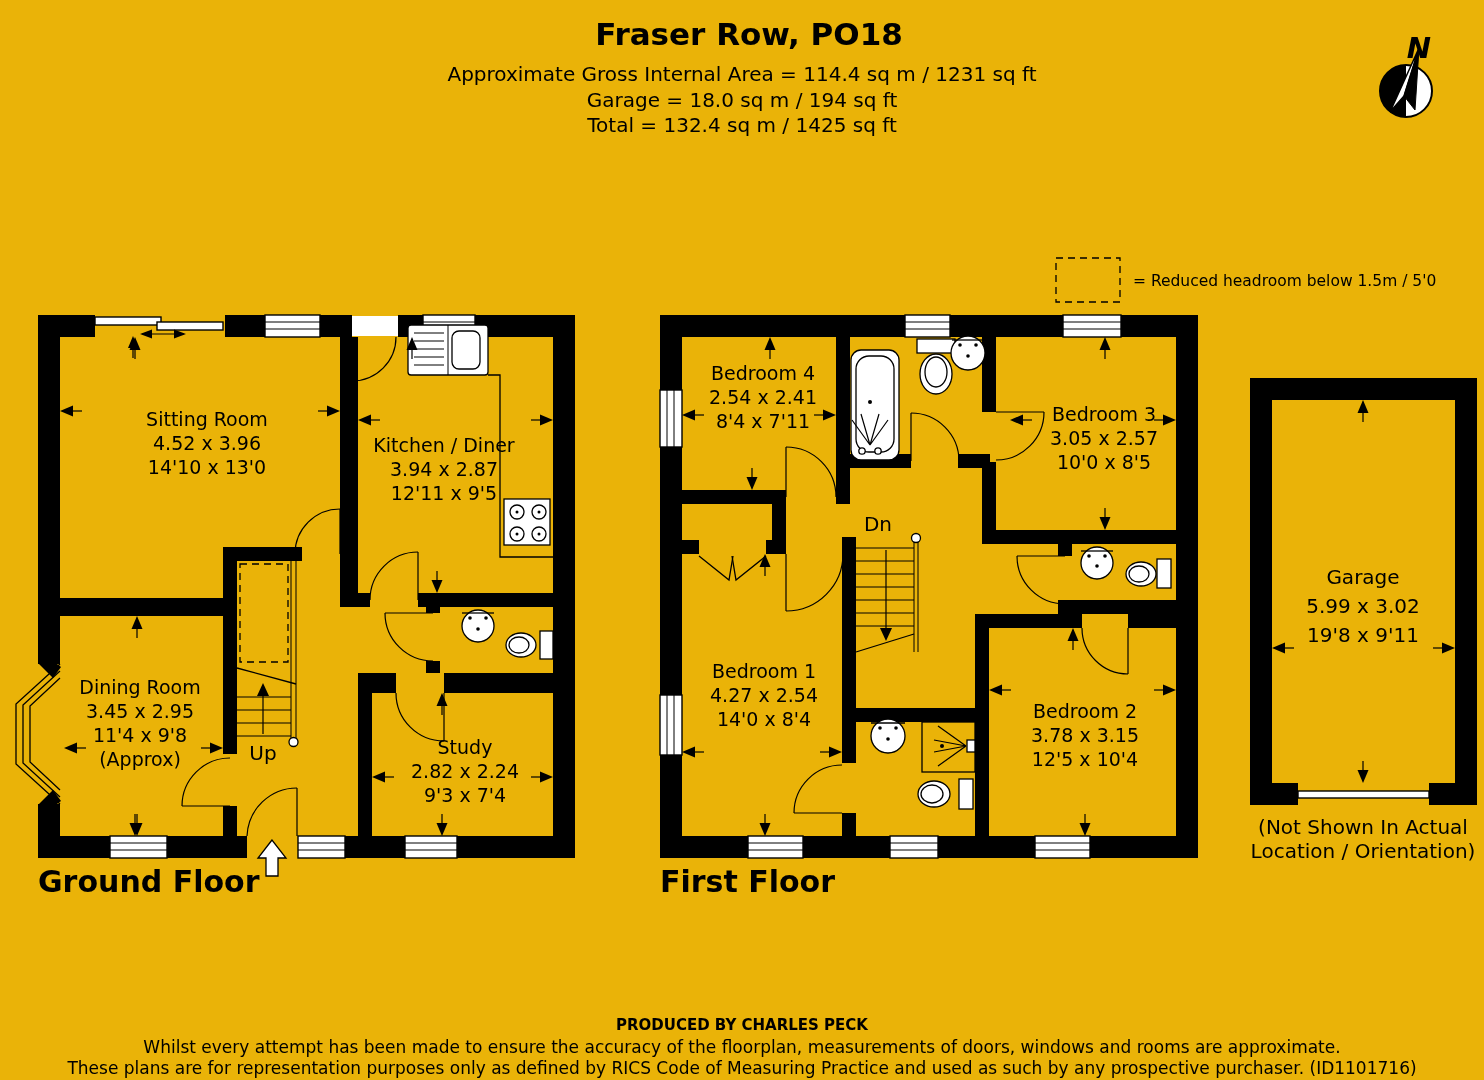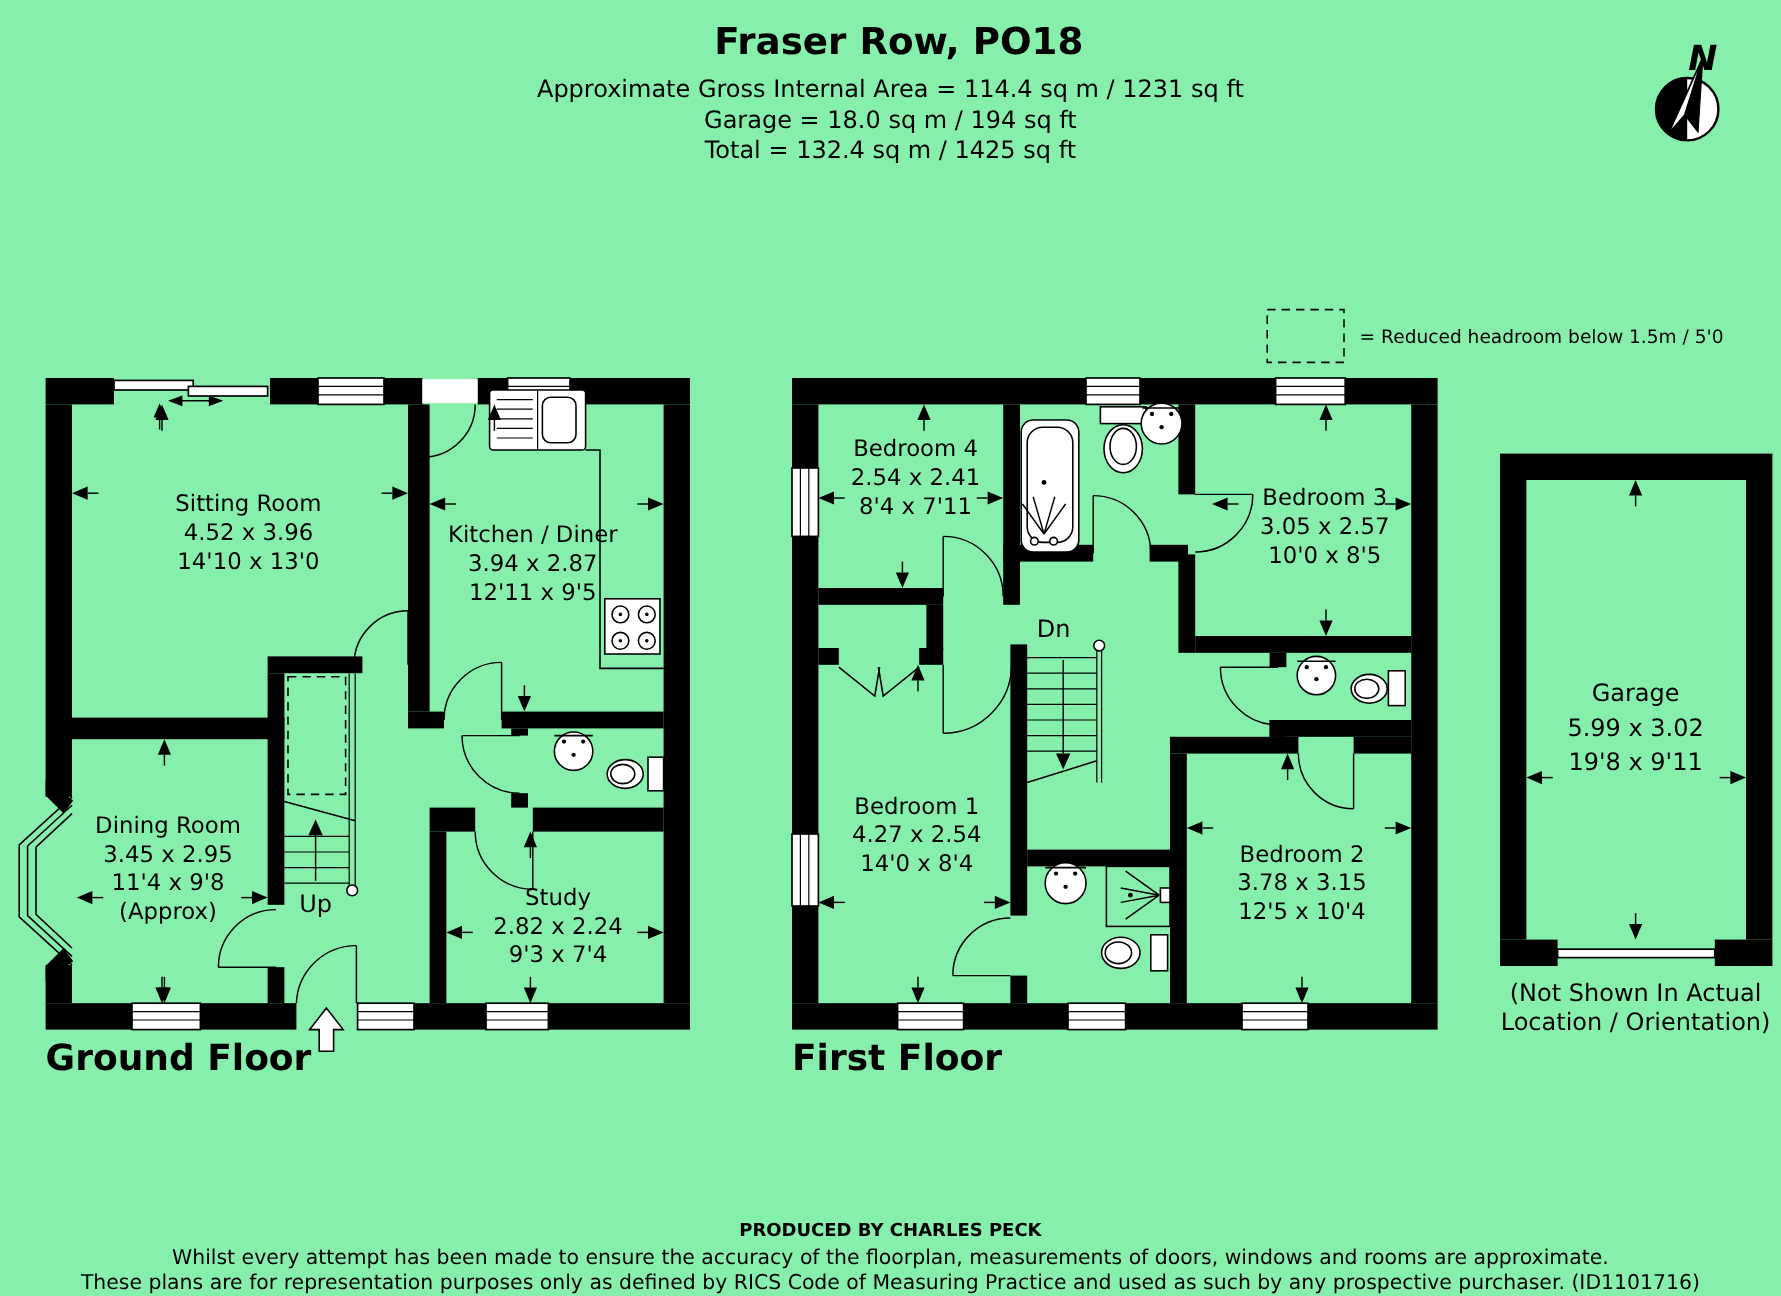--- a/index.html
+++ b/index.html
@@ -1,16 +1,16 @@
 <!DOCTYPE html>
 <html><head>
 <meta charset="utf-8">
 <style>
   html,body { margin:0; padding:0; background:#fff; }
-  .page { position:relative; width:1484px; height:1080px; background:#86efac; overflow:hidden; }
+  .page { position:relative; width:1484px; height:1080px; background:#eab308; overflow:hidden; }
   svg { position:absolute; left:0; top:0; }
   svg text { font-family:"DejaVu Sans", sans-serif; fill:#000; }
   .w   { fill:#000; stroke:none; }
   .winr{ fill:#fff; stroke:#000; stroke-width:1.4; }
   .winl{ stroke:#000; stroke-width:1; }
   .gap { fill:#fff; stroke:none; }
   .thin{ stroke:#000; stroke-width:1.3; fill:none; }
   .fix { stroke:#000; stroke-width:1.3; fill:#fff; }
   .arc { stroke:#000; stroke-width:1.2; fill:none; }
   .dash{ stroke:#000; stroke-width:1.3; fill:none; stroke-dasharray:7 5; }

